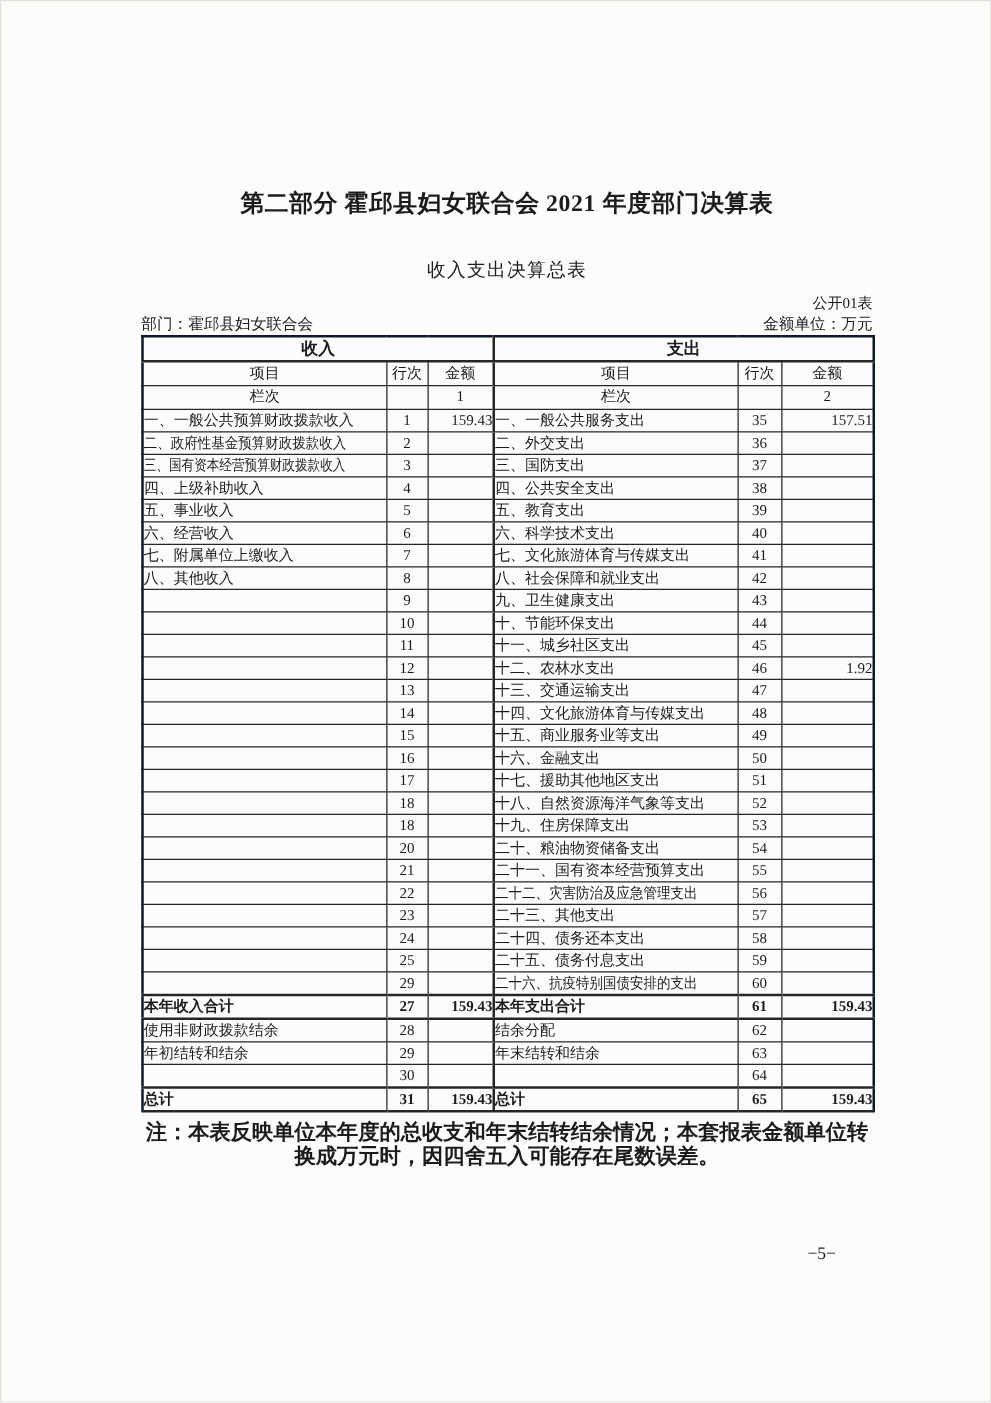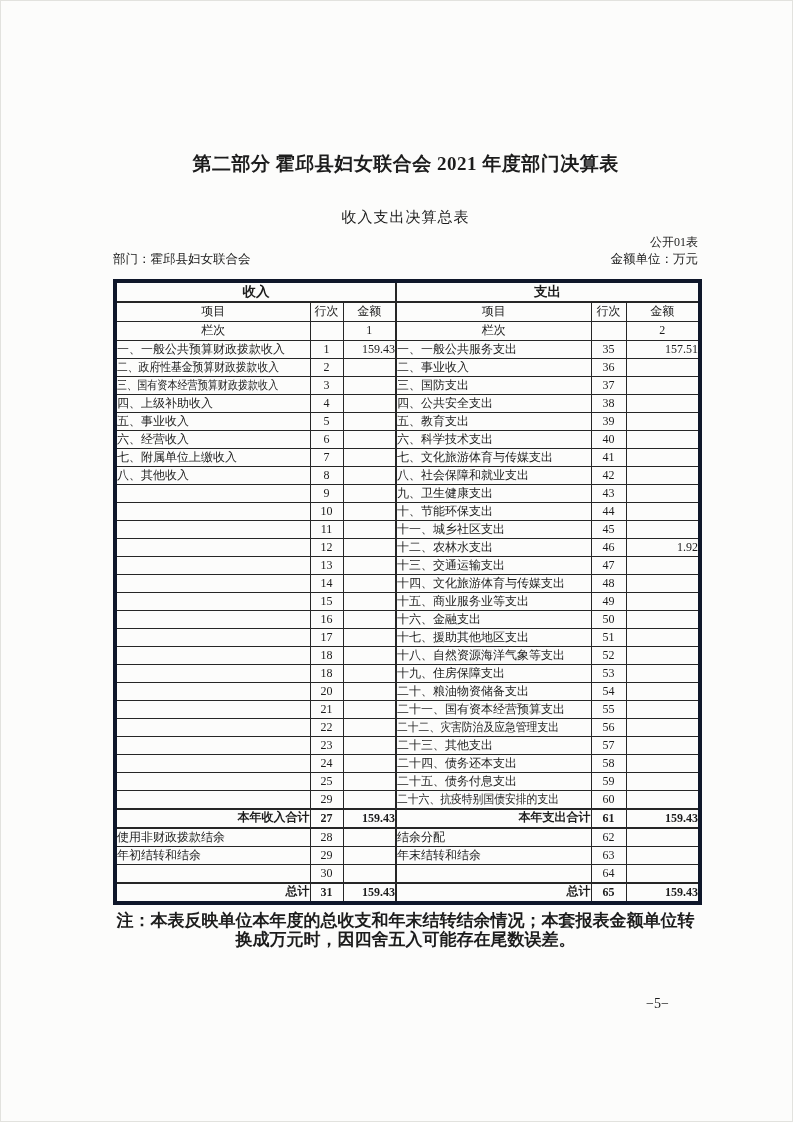--- a/index.html
+++ b/index.html
@@ -46,22 +46,22 @@
     display: flex;
     justify-content: space-between;
     font-size: 12.5px;
     line-height: 16px;
     margin: 2px 0 0 0;
   }
   table.budget {
     width: 585px;
     border-collapse: collapse;
     table-layout: fixed;
-    border: 4px solid #0f172a;
-    margin-top: 12px;
+    border: 2px solid #0f172a;
+    margin-top: 1px;
   }
   table.budget th, table.budget td {
     border: 1px solid #262626;
     font-size: 12px;
     font-weight: normal;
     padding: 0;
     overflow: hidden;
     white-space: nowrap;
     vertical-align: middle;
   }
@@ -74,21 +74,21 @@
   tbody td { height: 17px; line-height: 17px; }
   td.item { text-align: left; padding-left: 3px; }
   td.line { text-align: center; }
   td.amount { text-align: right; padding-right: 3px; }
   .divider { border-left: 2px solid #262626 !important; }
   tr.total-row td {
     font-weight: bold;
     border-top: 2px solid #262626;
     border-bottom: 2px solid #262626;
   }
-  tr.total-row td.item { text-align: right; padding-left: 0; font-family: Liberation Mono, monospace; }
+  tr.total-row td.item { text-align: left; padding-left: 0; }
   .squeeze-1 { display: inline-block; transform: scaleX(0.90); transform-origin: 0 50%; }
   .squeeze-2 { display: inline-block; transform: scaleX(0.84); transform-origin: 0 50%; }
   .note {
     margin: 6px 0 0 0;
     font-size: 17px;
     font-weight: bold;
     line-height: 19px;
     text-align: center;
   }
   .page-number {
@@ -151,21 +151,21 @@
             <td class="line"><span>1</span></td>
             <td class="amount"><span>159.43</span></td>
             <td class="item divider"><span>一、一般公共服务支出</span></td>
             <td class="line"><span>35</span></td>
             <td class="amount"><span>157.51</span></td>
           </tr>
           <tr>
             <td class="item"><span class="squeeze-1">二、政府性基金预算财政拨款收入</span></td>
             <td class="line"><span>2</span></td>
             <td class="amount"><span></span></td>
-            <td class="item divider"><span>二、事业收入</span></td>
+            <td class="item divider"><span>二、外交支出</span></td>
             <td class="line"><span>36</span></td>
             <td class="amount"><span></span></td>
           </tr>
           <tr>
             <td class="item"><span class="squeeze-2">三、国有资本经营预算财政拨款收入</span></td>
             <td class="line"><span>3</span></td>
             <td class="amount"><span></span></td>
             <td class="item divider"><span>三、国防支出</span></td>
             <td class="line"><span>37</span></td>
             <td class="amount"><span></span></td>

